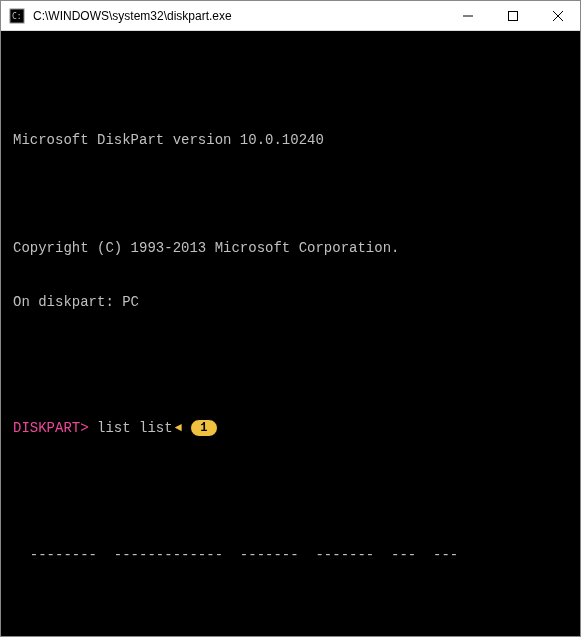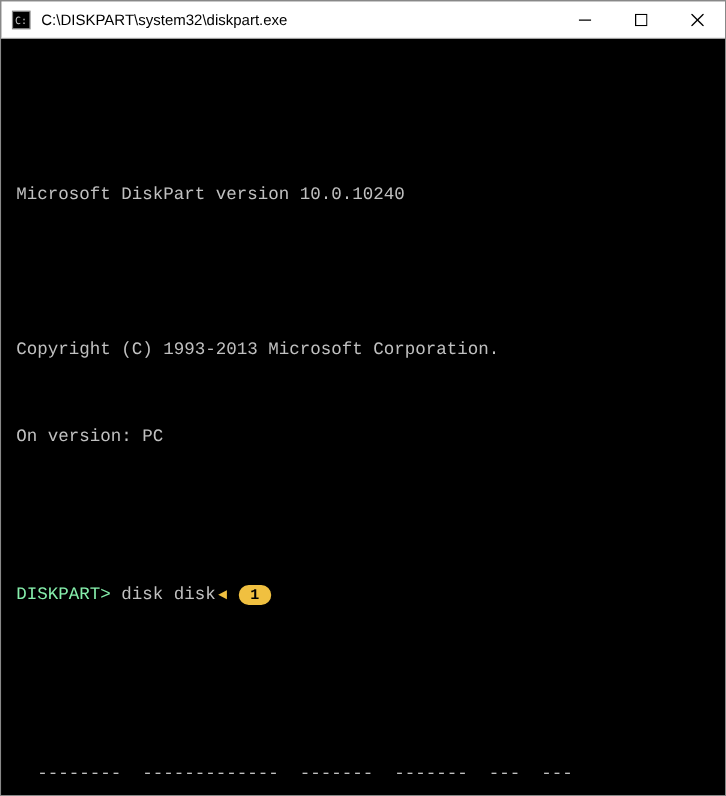--- a/index.html
+++ b/index.html
@@ -62,24 +62,23 @@
       font-family: 'Consolas', 'Courier New', monospace;
       font-size: 14px;
       line-height: 1.3;
       padding: 10px 12px;
       overflow: hidden;
       position: relative;
       white-space: pre;
     }
     .line {
       white-space: pre;
-      margin-top: 16px;
     }
     .prompt {
-      color: #86efac;
+      color: #ec4899;
     }
     .blank {
       height: 17px;
     }
     .annotation {
       display: inline-block;
       background: #f0c040;
       border: 1px solid #000;
       color: #000;
       font-weight: bold;
@@ -110,21 +109,21 @@
 <body>
 
 <div class="window">
   <div class="titlebar">
     <span class="title-icon">
       <svg width="16" height="16" viewBox="0 0 16 16">
         <rect x="1" y="1" width="14" height="14" fill="#000" stroke="#888" stroke-width="1"></rect>
         <text x="3" y="11" fill="#c0c0c0" font-size="8" font-family="monospace">C:</text>
       </svg>
     </span>
-    <span class="title-text">C:\DISKPART\system32\diskpart.exe</span>
+    <span class="title-text">C:\WINDOWS\system32\diskpart.exe</span>
     <div class="win-controls">
       <div class="win-btn">
         <svg width="10" height="10" viewBox="0 0 10 10">
             <line x1="0" y1="5" x2="10" y2="5" stroke="#000" stroke-width="1"></line>
           </svg>
       </div>
       <div class="win-btn">
         <svg width="10" height="10" viewBox="0 0 10 10">
             <rect x="0.5" y="0.5" width="9" height="9" fill="none" stroke="#000" stroke-width="1"></rect>
           </svg>
@@ -136,25 +135,25 @@
           </svg>
       </div>
     </div>
   </div>
 
   <div class="terminal">
     <div class="blank"></div>
     <div class="line">Microsoft DiskPart version 10.0.10240</div>
     <div class="blank"></div>
     <div class="line">Copyright (C) 1993-2013 Microsoft Corporation.</div>
-    <div class="line">On version: PC</div>
+    <div class="line">On diskpart: PC</div>
     <div class="blank"></div>
 
     <div class="term-row">
-      <span class="term-text"><span class="prompt">DISKPART&gt;</span> <span>disk disk</span></span><span class="annotation-arrow">◄</span><span class="annotation">1</span>
+      <span class="term-text"><span class="prompt">DISKPART&gt;</span> <span>list list</span></span><span class="annotation-arrow">◄</span><span class="annotation">1</span>
     </div>
     <div class="blank"></div>
 
     <div class="line">  --------  -------------  -------  -------  ---  ---</div>
     
     
     
 
     
     

